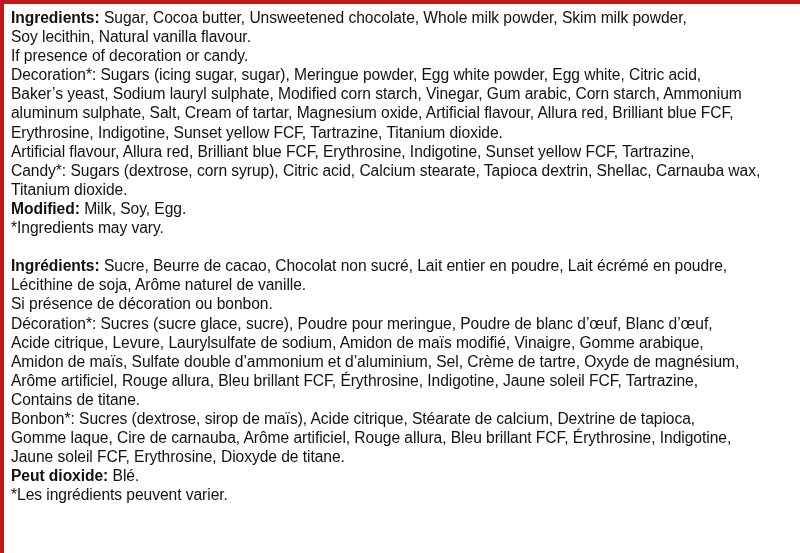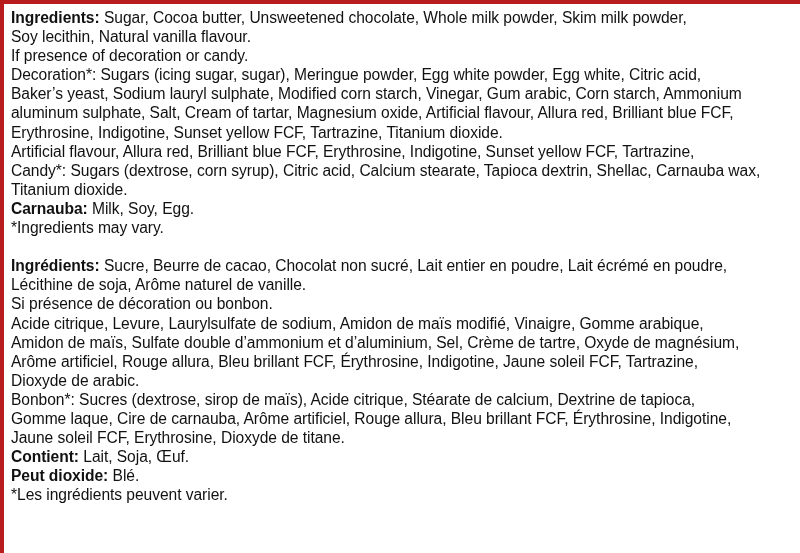--- a/index.html
+++ b/index.html
@@ -54,36 +54,36 @@
       <div class="line"><span class="bold">Ingredients:</span><span> Sugar, Cocoa butter, Unsweetened chocolate, Whole milk powder, Skim milk powder,</span></div>
       <div class="line">Soy lecithin, Natural vanilla flavour.</div>
       <div class="line">If presence of decoration or candy.</div>
       <div class="line">Decoration*: Sugars (icing sugar, sugar), Meringue powder, Egg white powder, Egg white, Citric acid,</div>
       <div class="line">Baker’s yeast, Sodium lauryl sulphate, Modified corn starch, Vinegar, Gum arabic, Corn starch, Ammonium</div>
       <div class="line">aluminum sulphate, Salt, Cream of tartar, Magnesium oxide, Artificial flavour, Allura red, Brilliant blue FCF,</div>
       <div class="line">Erythrosine, Indigotine, Sunset yellow FCF, Tartrazine, Titanium dioxide.</div>
       <div class="line">Artificial flavour, Allura red, Brilliant blue FCF, Erythrosine, Indigotine, Sunset yellow FCF, Tartrazine,</div>
       <div class="line">Candy*: Sugars (dextrose, corn syrup), Citric acid, Calcium stearate, Tapioca dextrin, Shellac, Carnauba wax,</div>
       <div class="line">Titanium dioxide.</div>
-      <div class="line"><span class="bold">Carnauba:</span><span> Milk, Soy, Egg.</span></div>
+      <div class="line"><span class="bold">Modified:</span><span> Milk, Soy, Egg.</span></div>
       <div class="line">*Ingredients may vary.</div>
     </div>
 
     <div class="blank"></div>
 
     <div>
       <div class="line"><span class="bold">Ingrédients:</span><span> Sucre, Beurre de cacao, Chocolat non sucré, Lait entier en poudre, Lait écrémé en poudre,</span></div>
       <div class="line">Lécithine de soja, Arôme naturel de vanille.</div>
       <div class="line">Si présence de décoration ou bonbon.</div>
+      <div class="line">Décoration*: Sucres (sucre glace, sucre), Poudre pour meringue, Poudre de blanc d’œuf, Blanc d’œuf,</div>
       <div class="line">Acide citrique, Levure, Laurylsulfate de sodium, Amidon de maïs modifié, Vinaigre, Gomme arabique,</div>
       <div class="line">Amidon de maïs, Sulfate double d’ammonium et d’aluminium, Sel, Crème de tartre, Oxyde de magnésium,</div>
       <div class="line">Arôme artificiel, Rouge allura, Bleu brillant FCF, Érythrosine, Indigotine, Jaune soleil FCF, Tartrazine,</div>
-      <div class="line">Dioxyde de arabic.</div>
+      <div class="line">Contains de titane.</div>
       <div class="line">Bonbon*: Sucres (dextrose, sirop de maïs), Acide citrique, Stéarate de calcium, Dextrine de tapioca,</div>
       <div class="line">Gomme laque, Cire de carnauba, Arôme artificiel, Rouge allura, Bleu brillant FCF, Érythrosine, Indigotine,</div>
       <div class="line">Jaune soleil FCF, Erythrosine, Dioxyde de titane.</div>
-      <div class="line"><span class="bold">Contient:</span><span> Lait, Soja, Œuf.</span></div>
       <div class="line"><span class="bold">Peut dioxide:</span><span> Blé.</span></div>
       <div class="line">*Les ingrédients peuvent varier.</div>
     </div>
 
   </div>
 </div>
 
 </body></html>

